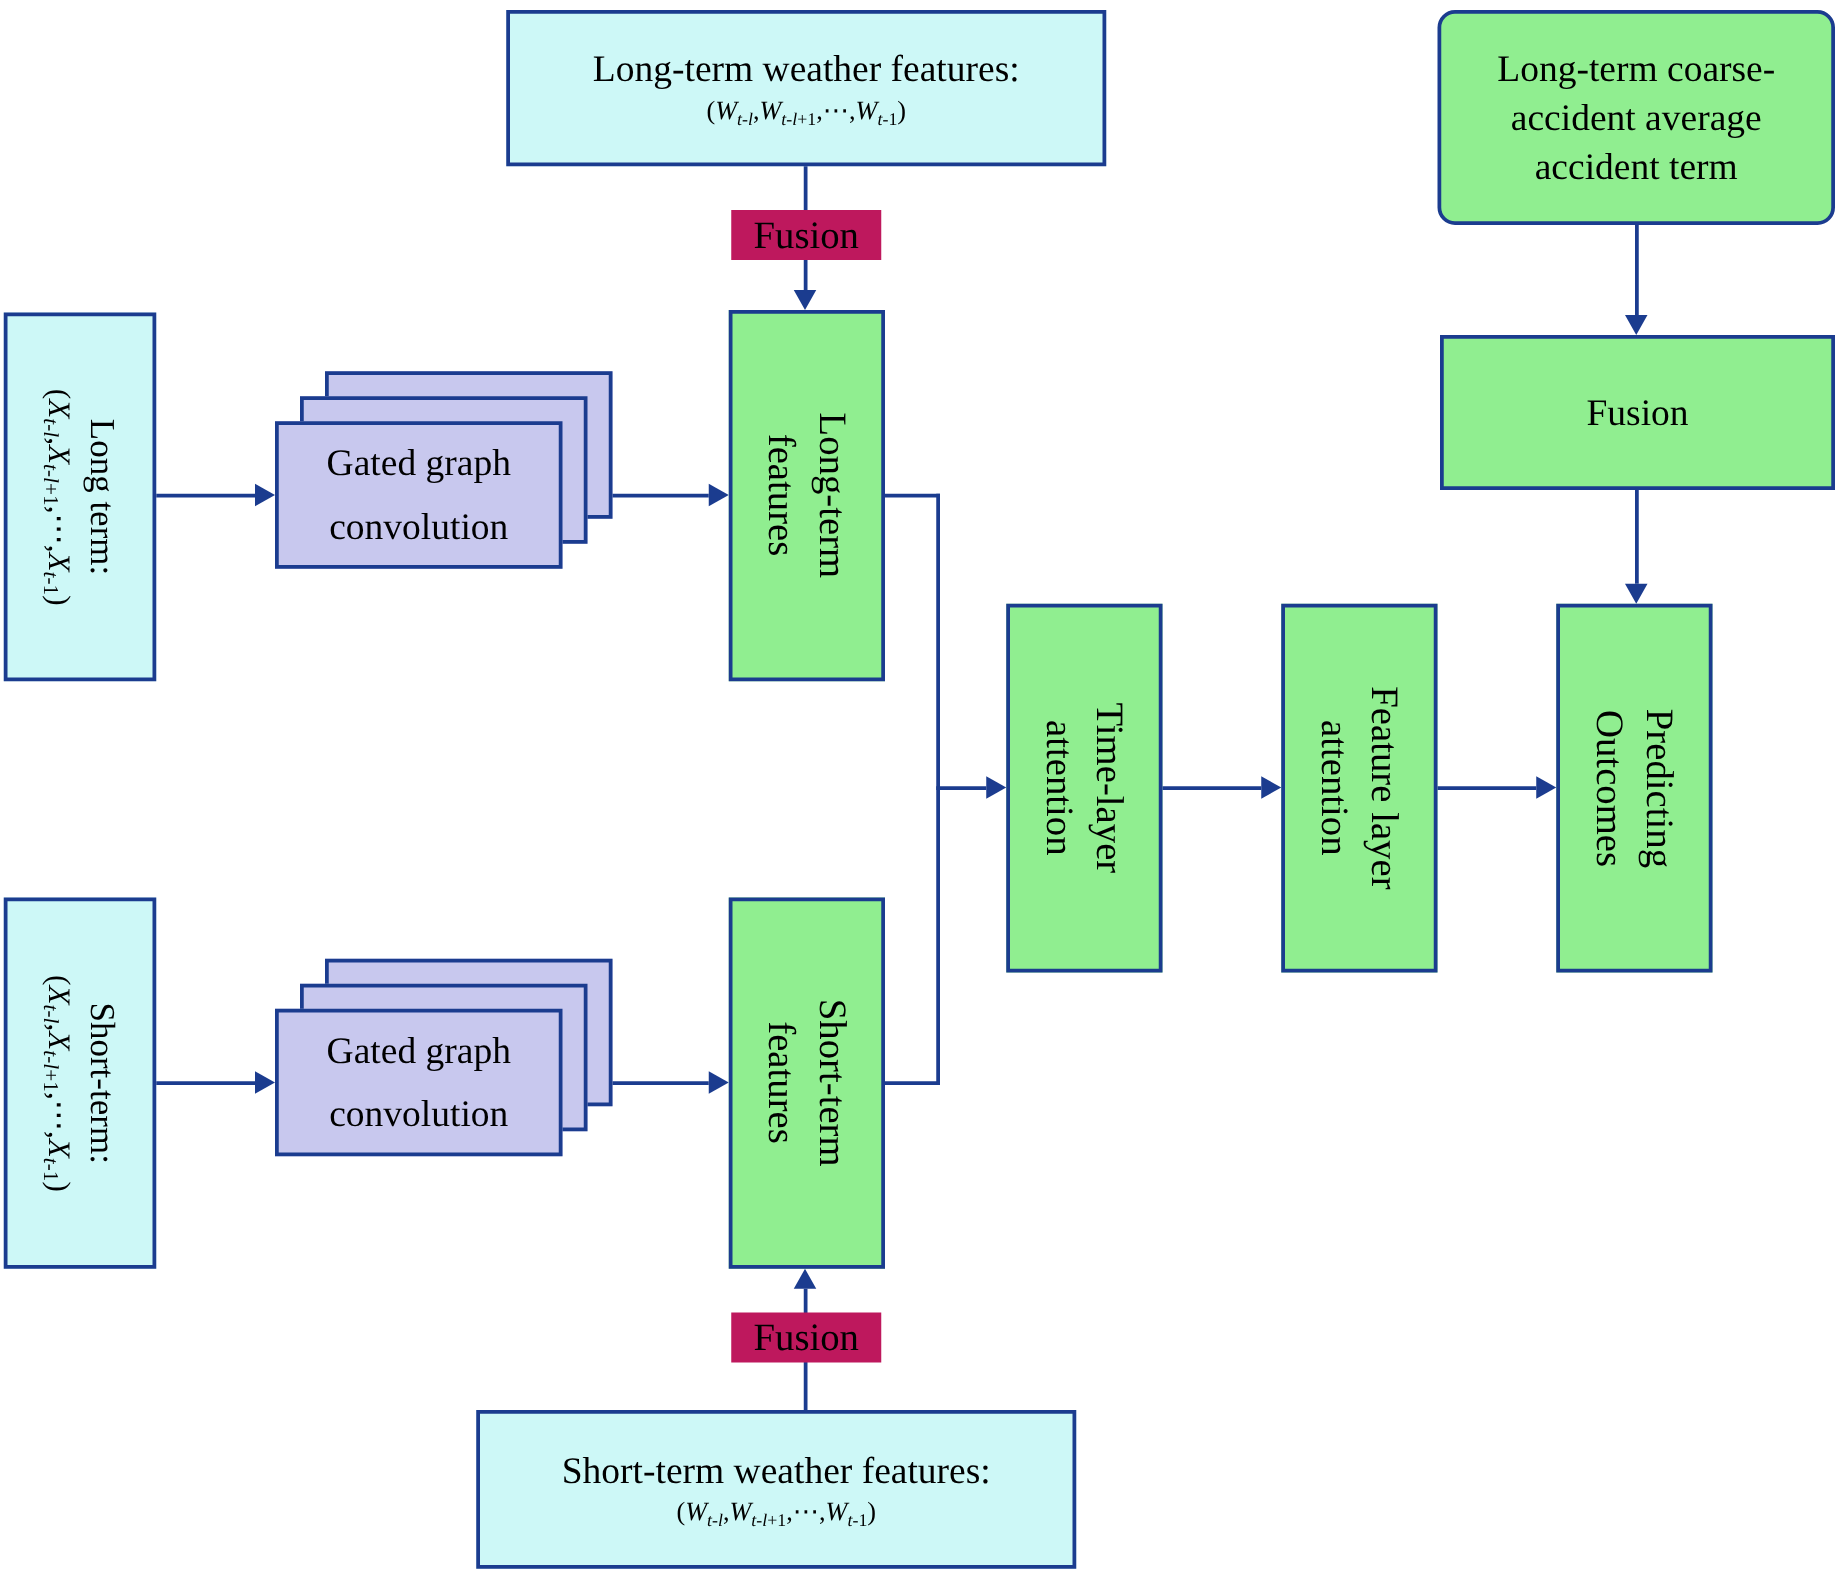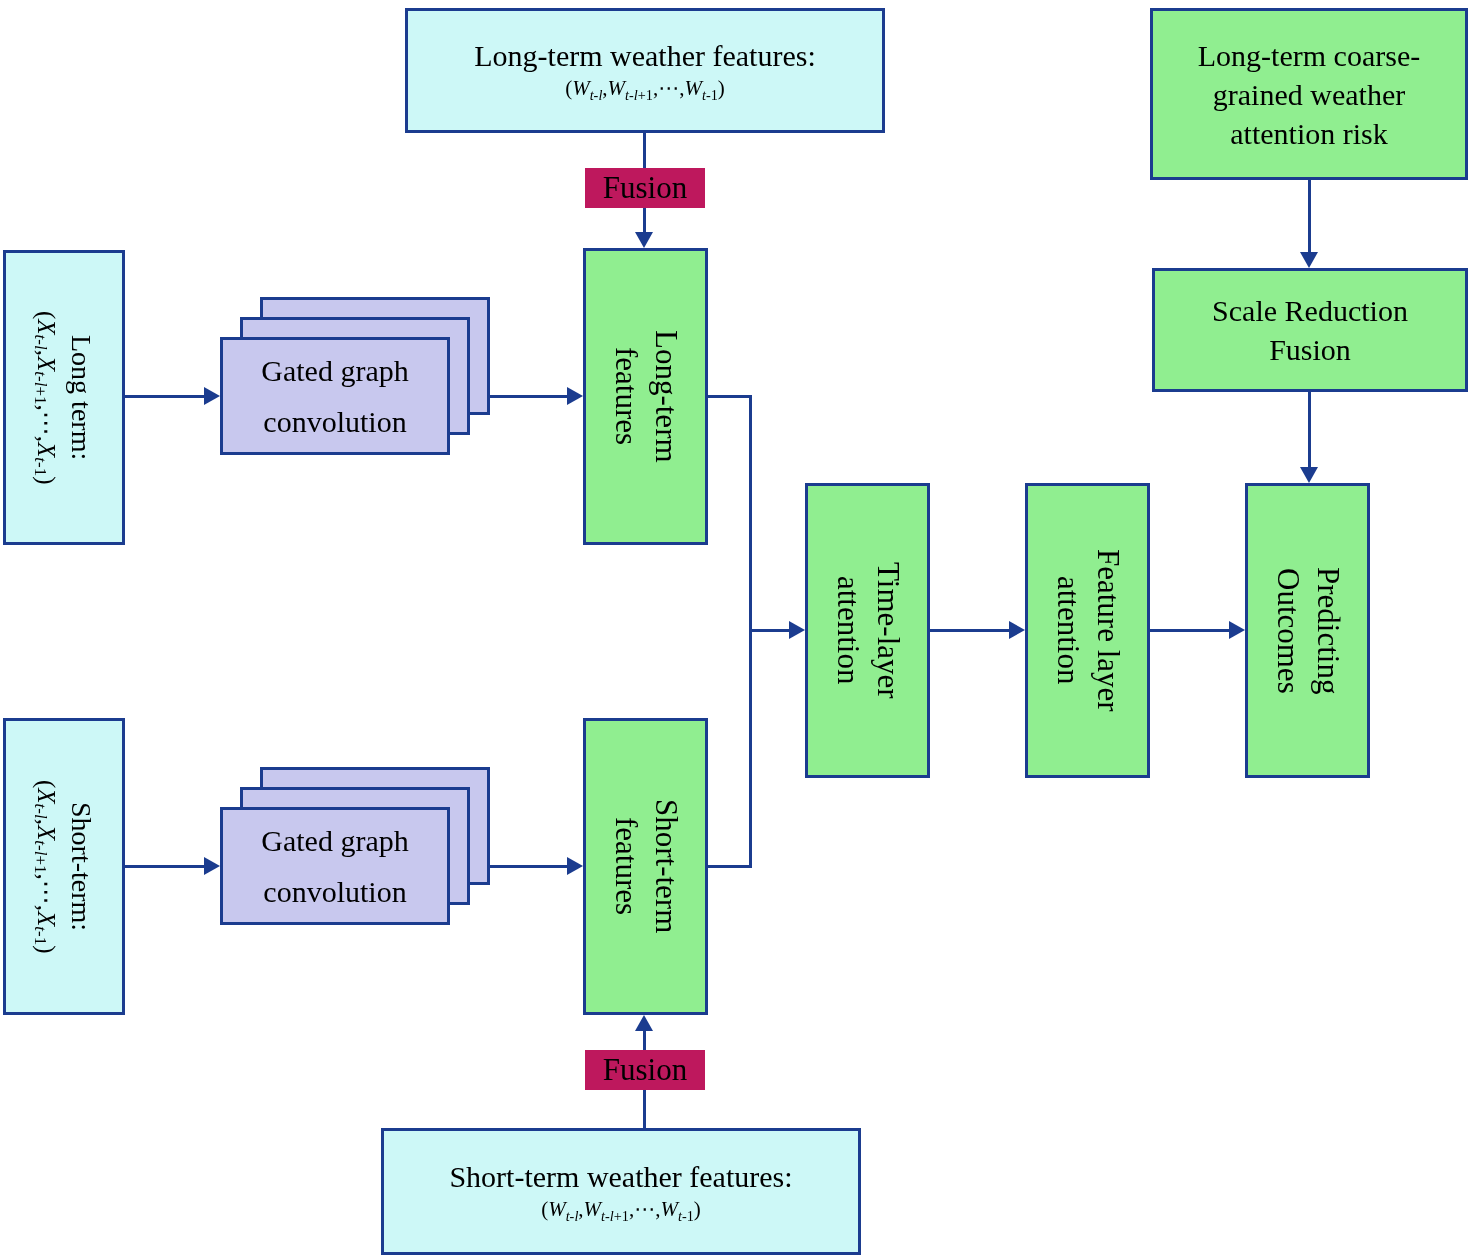--- a/index.html
+++ b/index.html
@@ -150,34 +150,33 @@
   <div class="line" style="left:1150px;top:629px;width:79px;height:3px;"></div>
   <div class="tri right" style="left:1229px;top:621px;"></div>
 
   <div class="node green" style="left:1245px;top:483px;width:125px;height:295px;">
     <div class="vtext">
       <div>Predicting</div>
       <div>Outcomes</div>
     </div>
   </div>
 
-  <div class="node green" style="left:1150px;top:8px;width:318px;height:172px;">
+  <div class="node green" style="left:1150px;top:8px;width:318px;height:172px;border-radius:14px;">
     <div>
       <div>Long-term coarse-</div>
-      <div>grained weather</div>
-      <div>attention risk</div>
+      <div>accident average</div>
+      <div>accident term</div>
     </div>
   </div>
 
   <div class="line" style="left:1308px;top:180px;width:3px;height:72px;"></div>
   <div class="tri down" style="left:1300px;top:252px;"></div>
 
   <div class="node green" style="left:1152px;top:268px;width:316px;height:124px;">
     <div>
-      <div>Scale Reduction</div>
       <div>Fusion</div>
     </div>
   </div>
 
   <div class="line" style="left:1308px;top:392px;width:3px;height:75px;"></div>
   <div class="tri down" style="left:1300px;top:467px;"></div>
 
 </div>
 
 </body></html>

